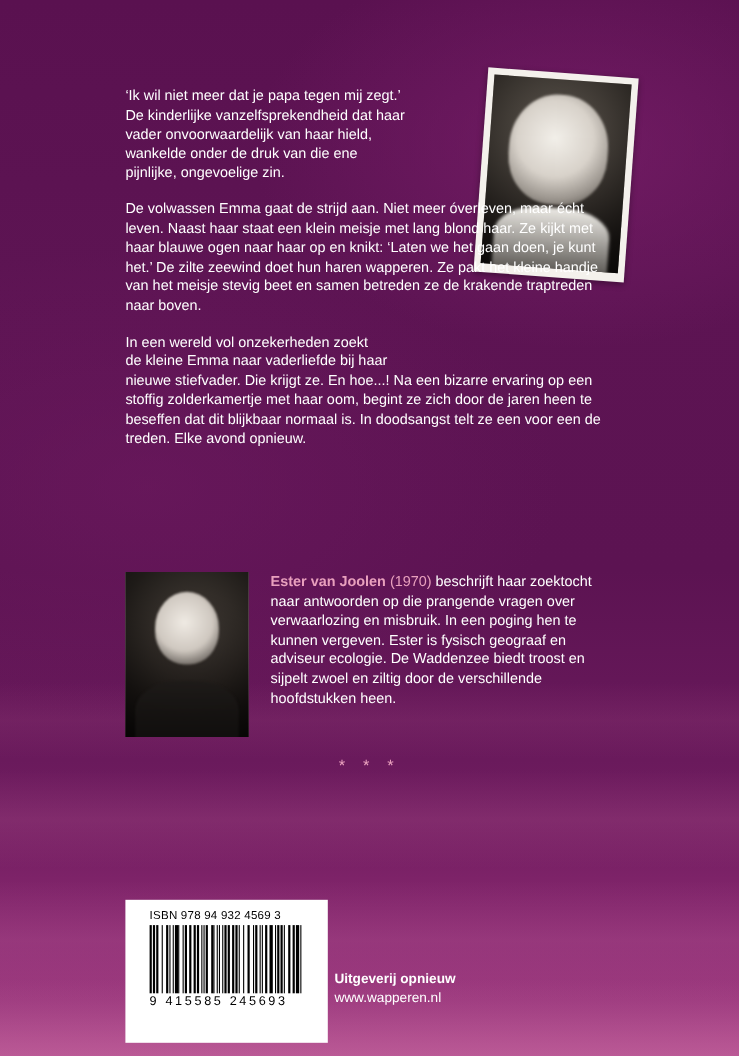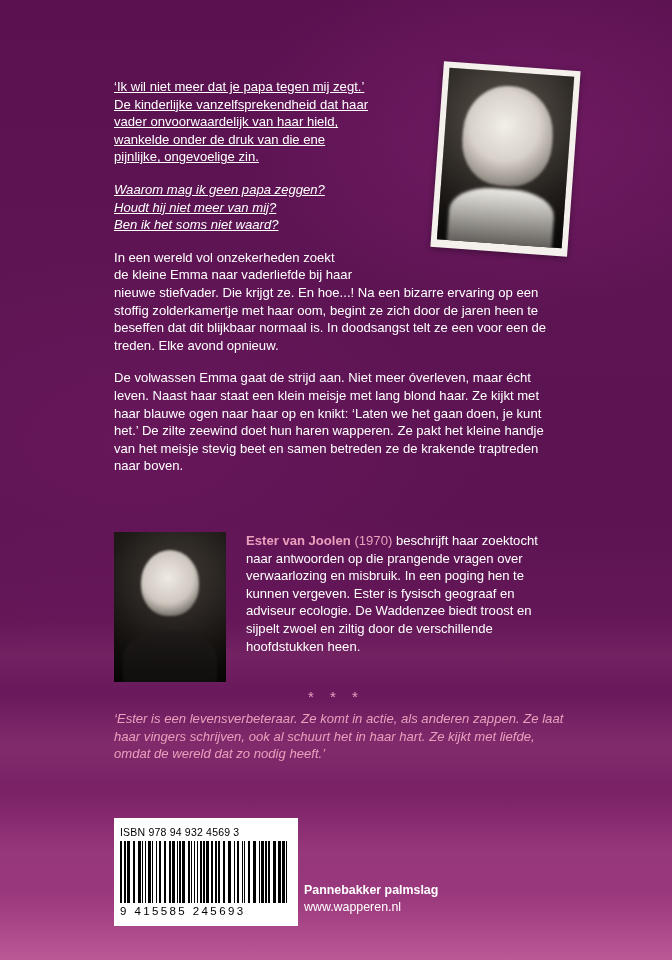--- a/index.html
+++ b/index.html
@@ -45,21 +45,20 @@
   }
   .para {
     margin: 0 0 15px 0;
     white-space: pre-line;
   }
   .para.italic {
     font-style: italic;
   }
   .para.short {
     width: 318px;
-    text-decoration: underline;
   }
   .photo-top {
     position: absolute;
     left: 437px;
     top: 66px;
     width: 137px;
     height: 186px;
     background: #f4f1ec;
     transform: rotate(4.2deg);
     box-shadow: 0 2px 6px rgba(0,0,0,0.35);
@@ -97,21 +96,20 @@
     border-radius: 40% 40% 10% 10%;
     background: linear-gradient(180deg, rgba(245,243,238,0.95), rgba(150,145,138,0.5));
     filter: blur(1.5px);
   }
 
   .author-block {
     position: absolute;
     left: 114px;
     top: 520px;
     width: 452px;
-    margin-top: 12px;
   }
   .author-photo {
     position: absolute;
     left: 0;
     top: 0;
     width: 112px;
     height: 150px;
     background:
       radial-gradient(circle at 58% 40%, #d8d2cb 0%, #9b948d 38%, #55504b 68%, #23201e 100%),
       linear-gradient(170deg, #5e5954, #241f1d);
@@ -185,23 +183,23 @@
     line-height: 17.6px;
     margin: 0;
     font-style: normal;
   }
 
   .barcode-box {
     position: absolute;
     left: 114px;
     top: 818px;
     width: 184px;
-    height: 108px;
+    height: 130px;
     background: #ffffff;
-    padding: 6px 4px;
+    padding: 6px 20px;
     box-sizing: border-box;
   }
   .isbn-text {
     color: #000;
     font-size: 10.5px;
     letter-spacing: 0.2px;
     margin: 2px 0 3px 2px;
   }
   .bars {
     height: 62px;
@@ -246,40 +244,36 @@
   <div class="photo-top">
     <div class="img"></div>
   </div>
 
   <div class="text-col">
     <p class="para short">‘Ik wil niet meer dat je papa tegen mij zegt.’
 De kinderlijke vanzelfsprekendheid dat haar
 vader onvoorwaardelijk van haar hield,
 wankelde onder de druk van die ene
 pijnlijke, ongevoelige zin.</p>
-    <p class="para italic short">Waarom mag ik geen papa zeggen?
-Houdt hij niet meer van mij?
-Ben ik het soms niet waard?</p>
+    <p class="para">De volwassen Emma gaat de strijd aan. Niet meer óverleven, maar écht leven. Naast haar staat een klein meisje met lang blond haar. Ze kijkt met haar blauwe ogen naar haar op en knikt: ‘Laten we het gaan doen, je kunt het.’ De zilte zeewind doet hun haren wapperen. Ze pakt het kleine handje van het meisje stevig beet en samen betreden ze de krakende traptreden naar boven.</p>
     <p class="para">In een wereld vol onzekerheden zoekt
 de kleine Emma naar vaderliefde bij haar
 nieuwe stiefvader. Die krijgt ze. En hoe...! Na een bizarre ervaring op een stoffig zolderkamertje met haar oom, begint ze zich door de jaren heen te beseffen dat dit blijkbaar normaal is. In doodsangst telt ze een voor een de treden. Elke avond opnieuw.</p>
-    <p class="para">De volwassen Emma gaat de strijd aan. Niet meer óverleven, maar écht leven. Naast haar staat een klein meisje met lang blond haar. Ze kijkt met haar blauwe ogen naar haar op en knikt: ‘Laten we het gaan doen, je kunt het.’ De zilte zeewind doet hun haren wapperen. Ze pakt het kleine handje van het meisje stevig beet en samen betreden ze de krakende traptreden naar boven.</p>
   </div>
 
   <div class="author-block">
     <div class="author-photo"></div>
     <div class="author-text">
       <span class="author-name">Ester van Joolen</span><span> </span><span class="author-year">(1970)</span><span> beschrijft haar zoektocht naar antwoorden op die prangende vragen over verwaarlozing en misbruik. In een poging hen te kunnen vergeven. Ester is fysisch geograaf en adviseur ecologie. De Waddenzee biedt troost en sijpelt zwoel en ziltig door de verschillende hoofdstukken heen.</span>
     </div>
   </div>
 
   <div class="stars">* * *</div>
 
   <div class="quote-block">
-    <p class="quote">‘Ester is een levensverbeteraar. Ze komt in actie, als anderen zappen. Ze laat haar vingers schrijven, ook al schuurt het in haar hart. Ze kijkt met liefde, omdat de wereld dat zo nodig heeft.’</p>
   </div>
 
   <div class="barcode-box">
     <div class="isbn-text">ISBN 978 94 932 4569 3</div>
     <div class="bars">
         <i style="width: 2px;"></i>
         <i style="width: 2px; background: transparent;"></i>
         <i style="width: 2px;"></i>
         <i style="width: 1px; background: transparent;"></i>
         <i style="width: 3px;"></i>
@@ -362,17 +356,17 @@
         <i style="width: 1px; background: transparent;"></i>
         <i style="width: 3px;"></i>
         <i style="width: 1px; background: transparent;"></i>
         <i style="width: 1px;"></i>
         <i style="width: 3px; background: transparent;"></i>
       </div>
     <div class="barcode-digits">9 415585 245693</div>
   </div>
 
   <div class="publisher">
-    <div class="name">Pannebakker palmslag</div>
+    <div class="name">Uitgeverij opnieuw</div>
     <div>www.wapperen.nl</div>
   </div>
 
 </div>
 
 </body></html>

